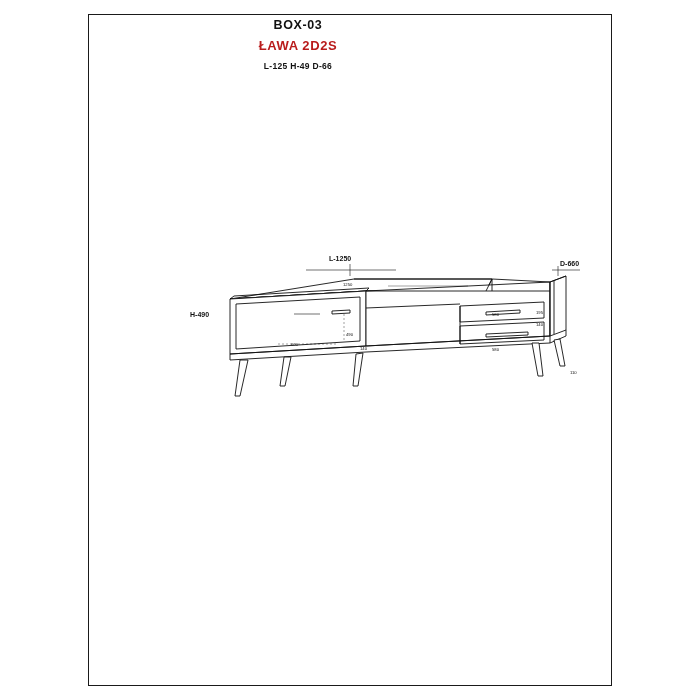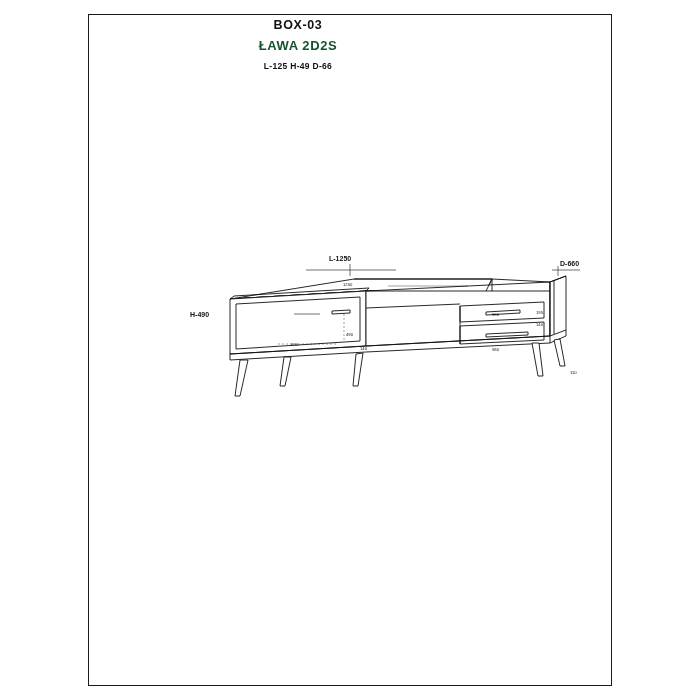--- a/index.html
+++ b/index.html
@@ -42,21 +42,21 @@
   #title-block .code {
     font-size: 12.5px;
     font-weight: bold;
     letter-spacing: 0.6px;
     color: #111111;
   }
   #title-block .name {
     font-size: 13px;
     font-weight: bold;
     letter-spacing: 0.6px;
-    color: #14532d;
+    color: #b91c1c;
     margin-top: 4px;
   }
   #title-block .dims {
     font-size: 8.5px;
     font-weight: bold;
     letter-spacing: 0.3px;
     color: #111111;
     margin-top: 7px;
   }
   

